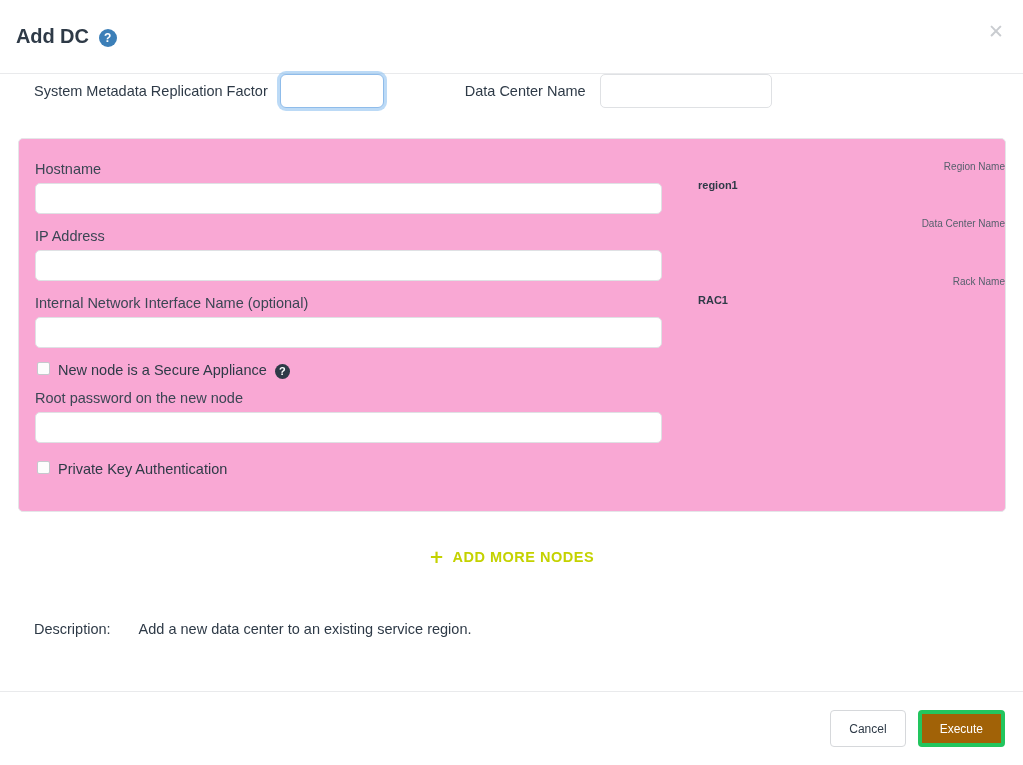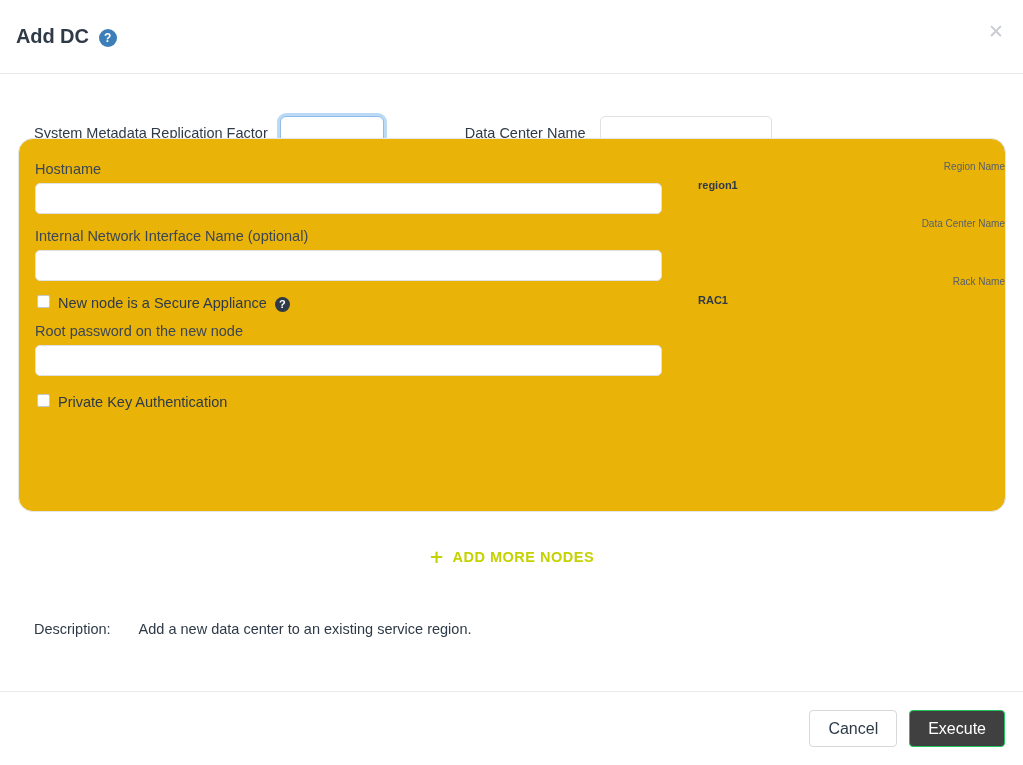--- a/index.html
+++ b/index.html
@@ -71,21 +71,21 @@
     cursor: pointer;
     line-height: 1;
     font-family: "DejaVu Sans", sans-serif;
   }
 
   
   .top-row {
     position: relative;
     height: 76px;
     display: flex;
-    align-items: flex-end;
+    align-items: flex-start;
   }
   .field-inline {
     display: flex;
     align-items: center;
   }
   .field-inline.first { margin-left: 34px; }
   .field-inline.second { margin-left: 81px; }
   .inline-label {
     font-size: 14.5px;
     color: #2e3a47;
@@ -117,22 +117,22 @@
   }
 
   
   .node-panel {
     position: absolute;
     left: 18px;
     top: 138px;
     width: 988px;
     height: 374px;
     border: 1px solid #e4e6e8;
-    border-radius: 15px;
-    background: #eab308;
+    border-radius: 5px;
+    background: #f9a8d4;
   }
   .panel-cols {
     display: flex;
     height: 100%;
   }
   .col-left {
     width: 660px;
     padding: 22px 0 0 16px;
   }
   .col-right {
@@ -233,35 +233,35 @@
     width: 1023px;
     height: 74px;
     border-top: 1px solid #e9eaec;
     display: flex;
     align-items: center;
     justify-content: flex-end;
     padding-right: 18px;
   }
   .btn {
     font-family: "Liberation Sans", sans-serif;
-    font-size: 16px;
+    font-size: 12px;
     border-radius: 4px;
     cursor: pointer;
     height: 37px;
     padding: 0 18px;
   }
   .btn-cancel {
     background: #ffffff;
     border: 1px solid #d6d8db;
     color: #2e3a47;
     margin-right: 12px;
   }
   .btn-execute {
-    background: #404040;
-    border: 1px solid #22c55e;
+    background: #a16207;
+    border: 4px solid #22c55e;
     color: #ffffff;
   }
 </style>
 </head>
 <body>
 
 <div class="dialog-header">
   <span class="dialog-title">Add DC</span>
   <span class="help-icon">?</span>
   <span class="close-btn">✕</span>
@@ -281,20 +281,24 @@
 <div class="node-panel">
   <div class="panel-cols">
 
     <div class="col-left">
 
       <div class="field-block">
         <label class="field-label">Hostname</label>
         <input class="input-box full-input" type="text" value="" style="">
       </div>
 
+      <div class="field-block">
+        <label class="field-label">IP Address</label>
+        <input class="input-box full-input" type="text" value="" style="">
+      </div>
 
       <div class="field-block">
         <label class="field-label">Internal Network Interface Name (optional)</label>
         <input class="input-box full-input" type="text" value="" style="">
       </div>
 
       <div class="checkbox-row">
         <input class="cbox" type="checkbox" style="">
         <span class="cbox-label">New node is a Secure Appliance</span>
         <span class="help-icon dark">?</span>

